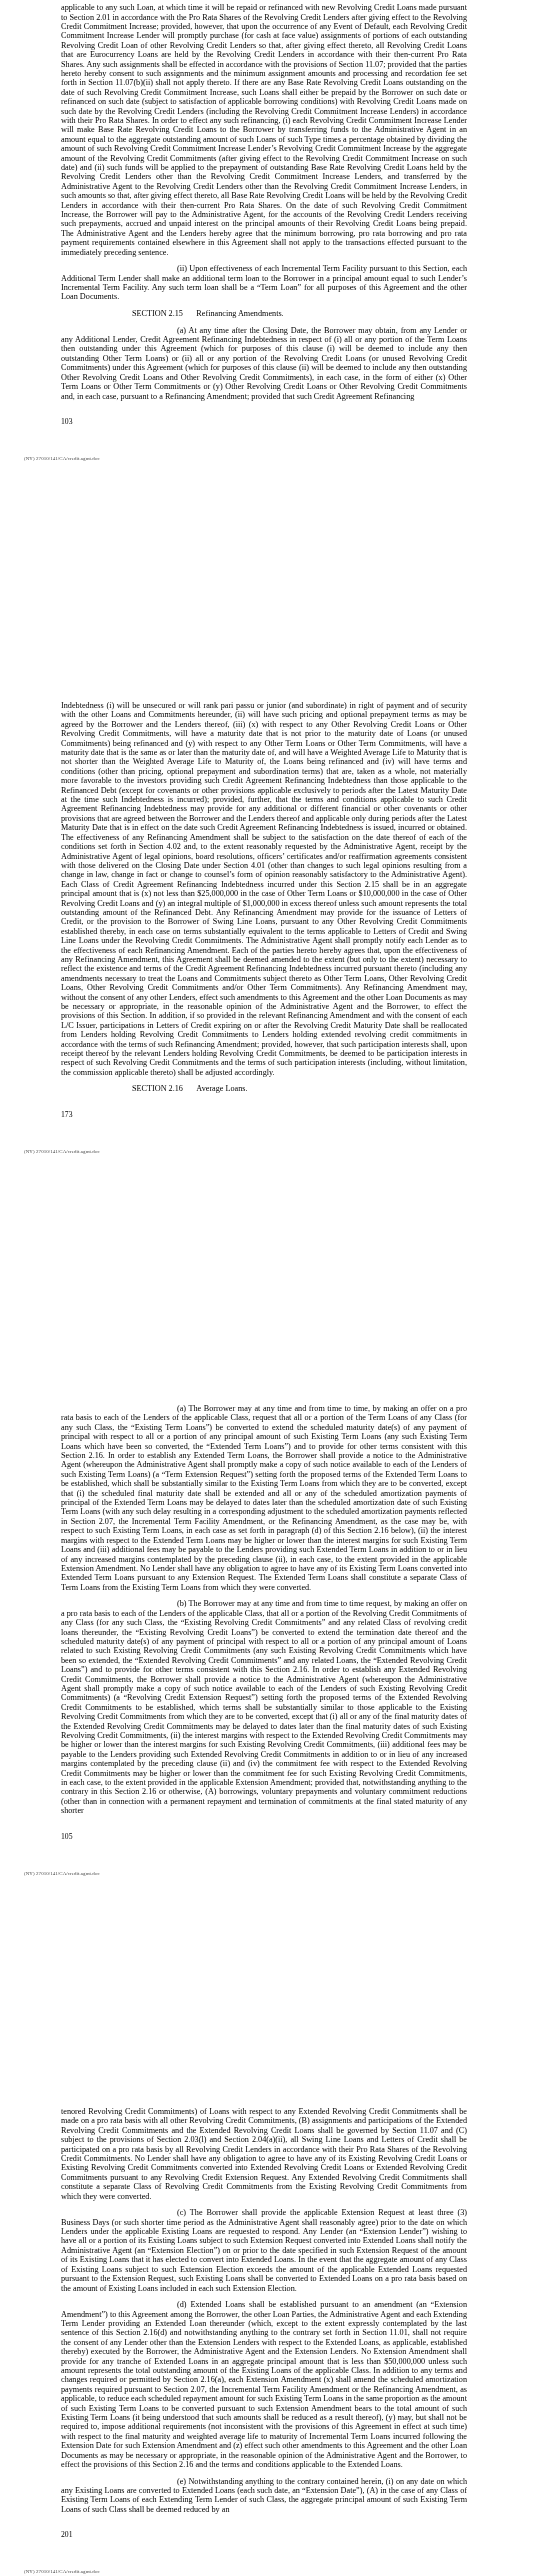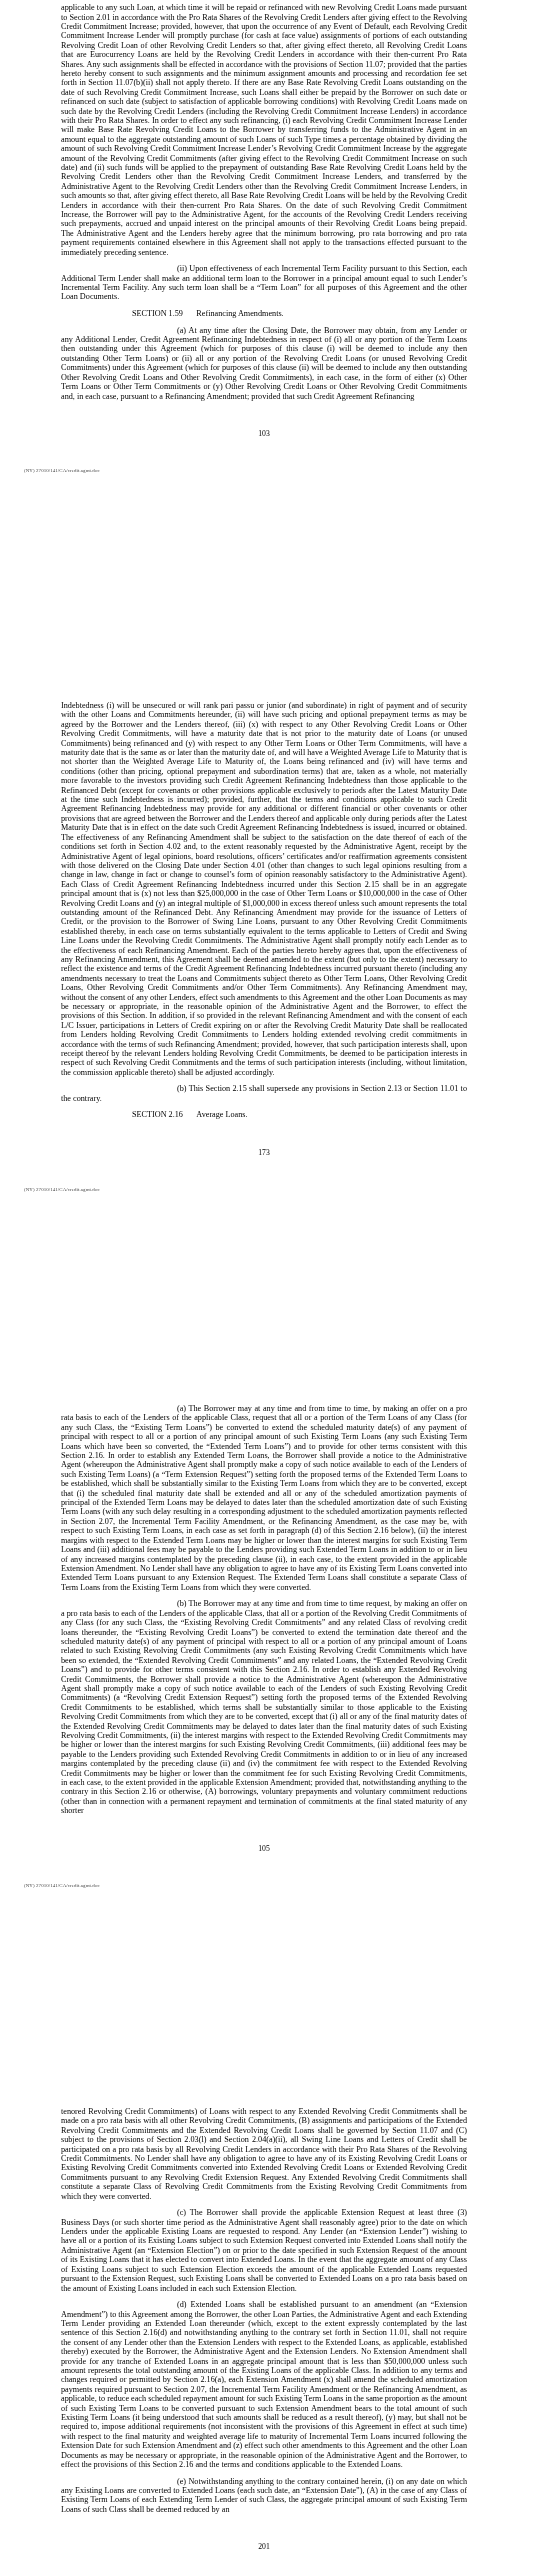--- a/index.html
+++ b/index.html
@@ -28,50 +28,48 @@
     font-size: 8.2px;
     line-height: 9.4px;
     text-align: justify;
   }
   .cont { text-indent: 0; }
   .sub  { text-indent: 116px; }
   .heading { text-indent: 71px; }
   .sec-label { }
   .sec-title { margin-left: 13.4px; }
   .page-number {
-    margin-top: 28px;
-    text-align: center;
+    margin-top: 16px;
     font-size: 7.7px;
   }
   .page-footer {
     margin: 30px 0 0 -37px;
     font-size: 4.9px;
     color: #444444;
     letter-spacing: 0.1px;
   }
 </style>
 </head>
 <body>
 
 <div id="document-root">
   <section class="page first">
     <div class="page-body">
         <p class="para cont">applicable to any such Loan, at which time it will be repaid or refinanced with new Revolving Credit Loans made pursuant to Section 2.01 in accordance with the Pro Rata Shares of the Revolving Credit Lenders after giving effect to the Revolving Credit Commitment Increase; provided, however, that upon the occurrence of any Event of Default, each Revolving Credit Commitment Increase Lender will promptly purchase (for cash at face value) assignments of portions of each outstanding Revolving Credit Loan of other Revolving Credit Lenders so that, after giving effect thereto, all Revolving Credit Loans that are Eurocurrency Loans are held by the Revolving Credit Lenders in accordance with their then-current Pro Rata Shares. Any such assignments shall be effected in accordance with the provisions of Section 11.07; provided that the parties hereto hereby consent to such assignments and the minimum assignment amounts and processing and recordation fee set forth in Section 11.07(b)(ii) shall not apply thereto. If there are any Base Rate Revolving Credit Loans outstanding on the date of such Revolving Credit Commitment Increase, such Loans shall either be prepaid by the Borrower on such date or refinanced on such date (subject to satisfaction of applicable borrowing conditions) with Revolving Credit Loans made on such date by the Revolving Credit Lenders (including the Revolving Credit Commitment Increase Lenders) in accordance with their Pro Rata Shares. In order to effect any such refinancing, (i) each Revolving Credit Commitment Increase Lender will make Base Rate Revolving Credit Loans to the Borrower by transferring funds to the Administrative Agent in an amount equal to the aggregate outstanding amount of such Loans of such Type times a percentage obtained by dividing the amount of such Revolving Credit Commitment Increase Lender’s Revolving Credit Commitment Increase by the aggregate amount of the Revolving Credit Commitments (after giving effect to the Revolving Credit Commitment Increase on such date) and (ii) such funds will be applied to the prepayment of outstanding Base Rate Revolving Credit Loans held by the Revolving Credit Lenders other than the Revolving Credit Commitment Increase Lenders, and transferred by the Administrative Agent to the Revolving Credit Lenders other than the Revolving Credit Commitment Increase Lenders, in such amounts so that, after giving effect thereto, all Base Rate Revolving Credit Loans will be held by the Revolving Credit Lenders in accordance with their then-current Pro Rata Shares. On the date of such Revolving Credit Commitment Increase, the Borrower will pay to the Administrative Agent, for the accounts of the Revolving Credit Lenders receiving such prepayments, accrued and unpaid interest on the principal amounts of their Revolving Credit Loans being prepaid. The Administrative Agent and the Lenders hereby agree that the minimum borrowing, pro rata borrowing and pro rata payment requirements contained elsewhere in this Agreement shall not apply to the transactions effected pursuant to the immediately preceding sentence.</p>
         <p class="para sub">(ii) Upon effectiveness of each Incremental Term Facility pursuant to this Section, each Additional Term Lender shall make an additional term loan to the Borrower in a principal amount equal to such Lender’s Incremental Term Facility. Any such term loan shall be a “Term Loan” for all purposes of this Agreement and the other Loan Documents.</p>
-        <p class="para heading"><span class="sec-label">SECTION 1.59</span><span class="sec-title">Refinancing Amendments.</span></p>
+        <p class="para heading"><span class="sec-label">SECTION 2.15</span><span class="sec-title">Refinancing Amendments.</span></p>
         <p class="para sub">(a) At any time after the Closing Date, the Borrower may obtain, from any Lender or any Additional Lender, Credit Agreement Refinancing Indebtedness in respect of (i) all or any portion of the Term Loans then outstanding under this Agreement (which for purposes of this clause (i) will be deemed to include any then outstanding Other Term Loans) or (ii) all or any portion of the Revolving Credit Loans (or unused Revolving Credit Commitments) under this Agreement (which for purposes of this clause (ii) will be deemed to include any then outstanding Other Revolving Credit Loans and Other Revolving Credit Commitments), in each case, in the form of either (x) Other Term Loans or Other Term Commitments or (y) Other Revolving Credit Loans or Other Revolving Credit Commitments and, in each case, pursuant to a Refinancing Amendment; provided that such Credit Agreement Refinancing</p>
       </div>
     <div class="page-number">103</div>
     <div class="page-footer">(NY) 27010/141/CA/credit.agmt.doc</div>
   </section>
 
   <section class="page">
     <div class="page-body">
         <p class="para cont">Indebtedness (i) will be unsecured or will rank pari passu or junior (and subordinate) in right of payment and of security with the other Loans and Commitments hereunder, (ii) will have such pricing and optional prepayment terms as may be agreed by the Borrower and the Lenders thereof, (iii) (x) with respect to any Other Revolving Credit Loans or Other Revolving Credit Commitments, will have a maturity date that is not prior to the maturity date of Loans (or unused Commitments) being refinanced and (y) with respect to any Other Term Loans or Other Term Commitments, will have a maturity date that is the same as or later than the maturity date of, and will have a Weighted Average Life to Maturity that is not shorter than the Weighted Average Life to Maturity of, the Loans being refinanced and (iv) will have terms and conditions (other than pricing, optional prepayment and subordination terms) that are, taken as a whole, not materially more favorable to the investors providing such Credit Agreement Refinancing Indebtedness than those applicable to the Refinanced Debt (except for covenants or other provisions applicable exclusively to periods after the Latest Maturity Date at the time such Indebtedness is incurred); provided, further, that the terms and conditions applicable to such Credit Agreement Refinancing Indebtedness may provide for any additional or different financial or other covenants or other provisions that are agreed between the Borrower and the Lenders thereof and applicable only during periods after the Latest Maturity Date that is in effect on the date such Credit Agreement Refinancing Indebtedness is issued, incurred or obtained. The effectiveness of any Refinancing Amendment shall be subject to the satisfaction on the date thereof of each of the conditions set forth in Section 4.02 and, to the extent reasonably requested by the Administrative Agent, receipt by the Administrative Agent of legal opinions, board resolutions, officers’ certificates and/or reaffirmation agreements consistent with those delivered on the Closing Date under Section 4.01 (other than changes to such legal opinions resulting from a change in law, change in fact or change to counsel’s form of opinion reasonably satisfactory to the Administrative Agent). Each Class of Credit Agreement Refinancing Indebtedness incurred under this Section 2.15 shall be in an aggregate principal amount that is (x) not less than $25,000,000 in the case of Other Term Loans or $10,000,000 in the case of Other Revolving Credit Loans and (y) an integral multiple of $1,000,000 in excess thereof unless such amount represents the total outstanding amount of the Refinanced Debt. Any Refinancing Amendment may provide for the issuance of Letters of Credit, or the provision to the Borrower of Swing Line Loans, pursuant to any Other Revolving Credit Commitments established thereby, in each case on terms substantially equivalent to the terms applicable to Letters of Credit and Swing Line Loans under the Revolving Credit Commitments. The Administrative Agent shall promptly notify each Lender as to the effectiveness of each Refinancing Amendment. Each of the parties hereto hereby agrees that, upon the effectiveness of any Refinancing Amendment, this Agreement shall be deemed amended to the extent (but only to the extent) necessary to reflect the existence and terms of the Credit Agreement Refinancing Indebtedness incurred pursuant thereto (including any amendments necessary to treat the Loans and Commitments subject thereto as Other Term Loans, Other Revolving Credit Loans, Other Revolving Credit Commitments and/or Other Term Commitments). Any Refinancing Amendment may, without the consent of any other Lenders, effect such amendments to this Agreement and the other Loan Documents as may be necessary or appropriate, in the reasonable opinion of the Administrative Agent and the Borrower, to effect the provisions of this Section. In addition, if so provided in the relevant Refinancing Amendment and with the consent of each L/C Issuer, participations in Letters of Credit expiring on or after the Revolving Credit Maturity Date shall be reallocated from Lenders holding Revolving Credit Commitments to Lenders holding extended revolving credit commitments in accordance with the terms of such Refinancing Amendment; provided, however, that such participation interests shall, upon receipt thereof by the relevant Lenders holding Revolving Credit Commitments, be deemed to be participation interests in respect of such Revolving Credit Commitments and the terms of such participation interests (including, without limitation, the commission applicable thereto) shall be adjusted accordingly.</p>
-        <p class="para sub">(b) This Section 2.15 shall supersede any provisions in Section 2.13 or Section 11.01 to the contrary.</p>
         <p class="para heading"><span class="sec-label">SECTION 2.16</span><span class="sec-title">Average Loans.</span></p>
       </div>
     <div class="page-number">173</div>
     <div class="page-footer">(NY) 27010/141/CA/credit.agmt.doc</div>
   </section>
 
   <section class="page">
     <div class="page-body">
         <p class="para sub">(a) The Borrower may at any time and from time to time, by making an offer on a pro rata basis to each of the Lenders of the applicable Class, request that all or a portion of the Term Loans of any Class (for any such Class, the “Existing Term Loans”) be converted to extend the scheduled maturity date(s) of any payment of principal with respect to all or a portion of any principal amount of such Existing Term Loans (any such Existing Term Loans which have been so converted, the “Extended Term Loans”) and to provide for other terms consistent with this Section 2.16. In order to establish any Extended Term Loans, the Borrower shall provide a notice to the Administrative Agent (whereupon the Administrative Agent shall promptly make a copy of such notice available to each of the Lenders of such Existing Term Loans) (a “Term Extension Request”) setting forth the proposed terms of the Extended Term Loans to be established, which shall be substantially similar to the Existing Term Loans from which they are to be converted, except that (i) the scheduled final maturity date shall be extended and all or any of the scheduled amortization payments of principal of the Extended Term Loans may be delayed to dates later than the scheduled amortization date of such Existing Term Loans (with any such delay resulting in a corresponding adjustment to the scheduled amortization payments reflected in Section 2.07, the Incremental Term Facility Amendment, or the Refinancing Amendment, as the case may be, with respect to such Existing Term Loans, in each case as set forth in paragraph (d) of this Section 2.16 below), (ii) the interest margins with respect to the Extended Term Loans may be higher or lower than the interest margins for such Existing Term Loans and (iii) additional fees may be payable to the Lenders providing such Extended Term Loans in addition to or in lieu of any increased margins contemplated by the preceding clause (ii), in each case, to the extent provided in the applicable Extension Amendment. No Lender shall have any obligation to agree to have any of its Existing Term Loans converted into Extended Term Loans pursuant to any Extension Request. The Extended Term Loans shall constitute a separate Class of Term Loans from the Existing Term Loans from which they were converted.</p>
         <p class="para sub">(b) The Borrower may at any time and from time to time request, by making an offer on a pro rata basis to each of the Lenders of the applicable Class, that all or a portion of the Revolving Credit Commitments of any Class (for any such Class, the “Existing Revolving Credit Commitments” and any related Class of revolving credit loans thereunder, the “Existing Revolving Credit Loans”) be converted to extend the termination date thereof and the scheduled maturity date(s) of any payment of principal with respect to all or a portion of any principal amount of Loans related to such Existing Revolving Credit Commitments (any such Existing Revolving Credit Commitments which have been so extended, the “Extended Revolving Credit Commitments” and any related Loans, the “Extended Revolving Credit Loans”) and to provide for other terms consistent with this Section 2.16. In order to establish any Extended Revolving Credit Commitments, the Borrower shall provide a notice to the Administrative Agent (whereupon the Administrative Agent shall promptly make a copy of such notice available to each of the Lenders of such Existing Revolving Credit Commitments) (a “Revolving Credit Extension Request”) setting forth the proposed terms of the Extended Revolving Credit Commitments to be established, which terms shall be substantially similar to those applicable to the Existing Revolving Credit Commitments from which they are to be converted, except that (i) all or any of the final maturity dates of the Extended Revolving Credit Commitments may be delayed to dates later than the final maturity dates of such Existing Revolving Credit Commitments, (ii) the interest margins with respect to the Extended Revolving Credit Commitments may be higher or lower than the interest margins for such Existing Revolving Credit Commitments, (iii) additional fees may be payable to the Lenders providing such Extended Revolving Credit Commitments in addition to or in lieu of any increased margins contemplated by the preceding clause (ii) and (iv) the commitment fee with respect to the Extended Revolving Credit Commitments may be higher or lower than the commitment fee for such Existing Revolving Credit Commitments, in each case, to the extent provided in the applicable Extension Amendment; provided that, notwithstanding anything to the contrary in this Section 2.16 or otherwise, (A) borrowings, voluntary prepayments and voluntary commitment reductions (other than in connection with a permanent repayment and termination of commitments at the final stated maturity of any shorter</p>

